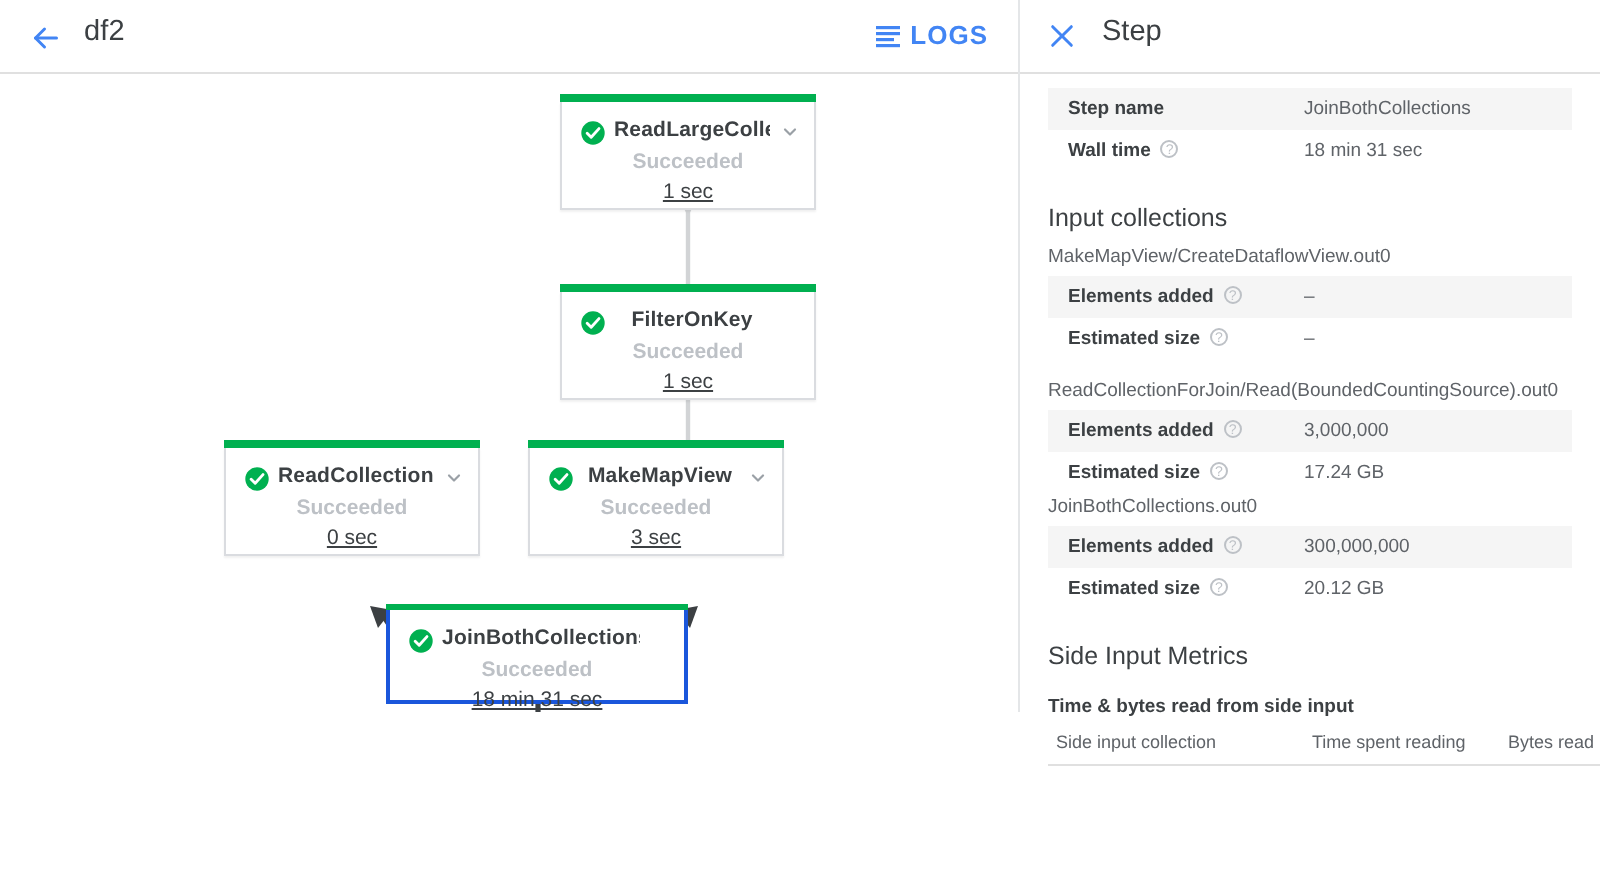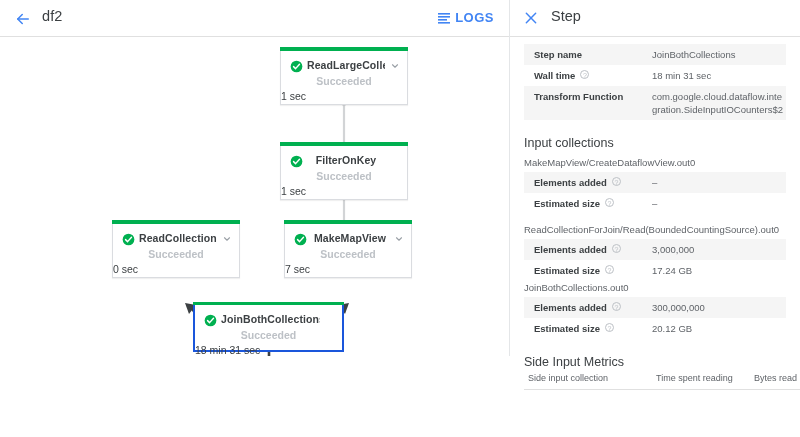--- a/index.html
+++ b/index.html
@@ -132,23 +132,24 @@
     position: absolute;
     left: 0; right: 0; top: 24px;
     text-align: center;
     font-size: 10.5px;
     color: #bdc1c6;
     font-weight: bold;
   }
   .node .tm {
     position: absolute;
     left: 0; right: 0; top: 39px;
-    text-align: left;
+    text-align: center;
     font-size: 10.5px;
     color: #3c4043;
+    text-decoration: underline;
   }
 
   
   #right {
     position: relative;
     width: 290px;
     height: 437px;
     background: #ffffff;
     overflow: hidden;
   }
@@ -346,29 +347,29 @@
           <path d="M5.5 10.2 L8.6 13.3 L14.6 6.6" fill="none" stroke="#ffffff" stroke-width="2.2" stroke-linecap="round" stroke-linejoin="round"></path>
         </svg>
         <div class="nm">ReadCollectionForJoin</div>
         <div class="st">Succeeded</div>
         <div class="tm">0 sec</div>
         <svg class="chev" viewBox="0 0 24 24" fill="none" stroke="currentColor" stroke-width="2.6" stroke-linecap="round" stroke-linejoin="round">
           <polyline points="6 9 12 15 18 9"></polyline>
         </svg>
       </div>
 
-      <div class="node" style="left:284px; top:187px; width:128px; height:54px;">
+      <div class="node" style="left:264px; top:187px; width:128px; height:54px;">
         <div class="topbar-green"></div>
         <svg class="check" viewBox="0 0 20 20">
           <circle cx="10" cy="10" r="9" fill="#00b050"></circle>
           <path d="M5.5 10.2 L8.6 13.3 L14.6 6.6" fill="none" stroke="#ffffff" stroke-width="2.2" stroke-linecap="round" stroke-linejoin="round"></path>
         </svg>
         <div class="nm">MakeMapView</div>
         <div class="st">Succeeded</div>
-        <div class="tm">7 sec</div>
+        <div class="tm">3 sec</div>
         <svg class="chev" viewBox="0 0 24 24" fill="none" stroke="currentColor" stroke-width="2.6" stroke-linecap="round" stroke-linejoin="round">
           <polyline points="6 9 12 15 18 9"></polyline>
         </svg>
       </div>
 
       <div class="node selected" style="left:193px; top:268px; width:151px; height:47px;">
         <div class="topbar-green"></div>
         <svg class="check" viewBox="0 0 20 20">
           <circle cx="10" cy="10" r="9" fill="#00b050"></circle>
           <path d="M5.5 10.2 L8.6 13.3 L14.6 6.6" fill="none" stroke="#ffffff" stroke-width="2.2" stroke-linecap="round" stroke-linejoin="round"></path>
@@ -408,24 +409,20 @@
 
       <table class="kv-table" style="margin-top:6px;">
         <tbody>
           <tr class="alt">
             <td class="k"><span>Step name</span></td>
             <td class="v">JoinBothCollections</td>
           </tr>
           <tr>
             <td class="k"><span>Wall time</span><span class="help">?</span></td>
             <td class="v">18 min 31 sec</td>
-          </tr>
-          <tr class="alt">
-            <td class="k"><span>Transform Function</span></td>
-            <td class="v">com.google.cloud.dataflow.integration.SideInputIOCounters$2</td>
           </tr>
         </tbody>
       </table>
 
       <div class="section-title">Input collections</div>
 
       <div class="coll-name">MakeMapView/CreateDataflowView.out0</div>
       <table class="kv-table">
         <tbody>
           <tr class="alt">
@@ -463,21 +460,22 @@
             <td class="k"><span>Elements added</span><span class="help">?</span></td>
             <td class="v">300,000,000</td>
           </tr>
           <tr>
             <td class="k"><span>Estimated size</span><span class="help">?</span></td>
             <td class="v">20.12 GB</td>
           </tr>
         </tbody>
       </table>
 
-      <div class="section-title" style="margin-bottom:1px;">Side Input Metrics</div>
+      <div class="section-title" style="margin-bottom:13px;">Side Input Metrics</div>
+      <div class="sub-title">Time &amp; bytes read from side input</div>
 
       <table class="si-table">
         <thead>
           <tr>
             <th class="si-c1">Side input collection</th>
             <th class="si-c2">Time spent reading</th>
             <th class="si-c3">Bytes read</th>
           </tr>
         </thead>
 

